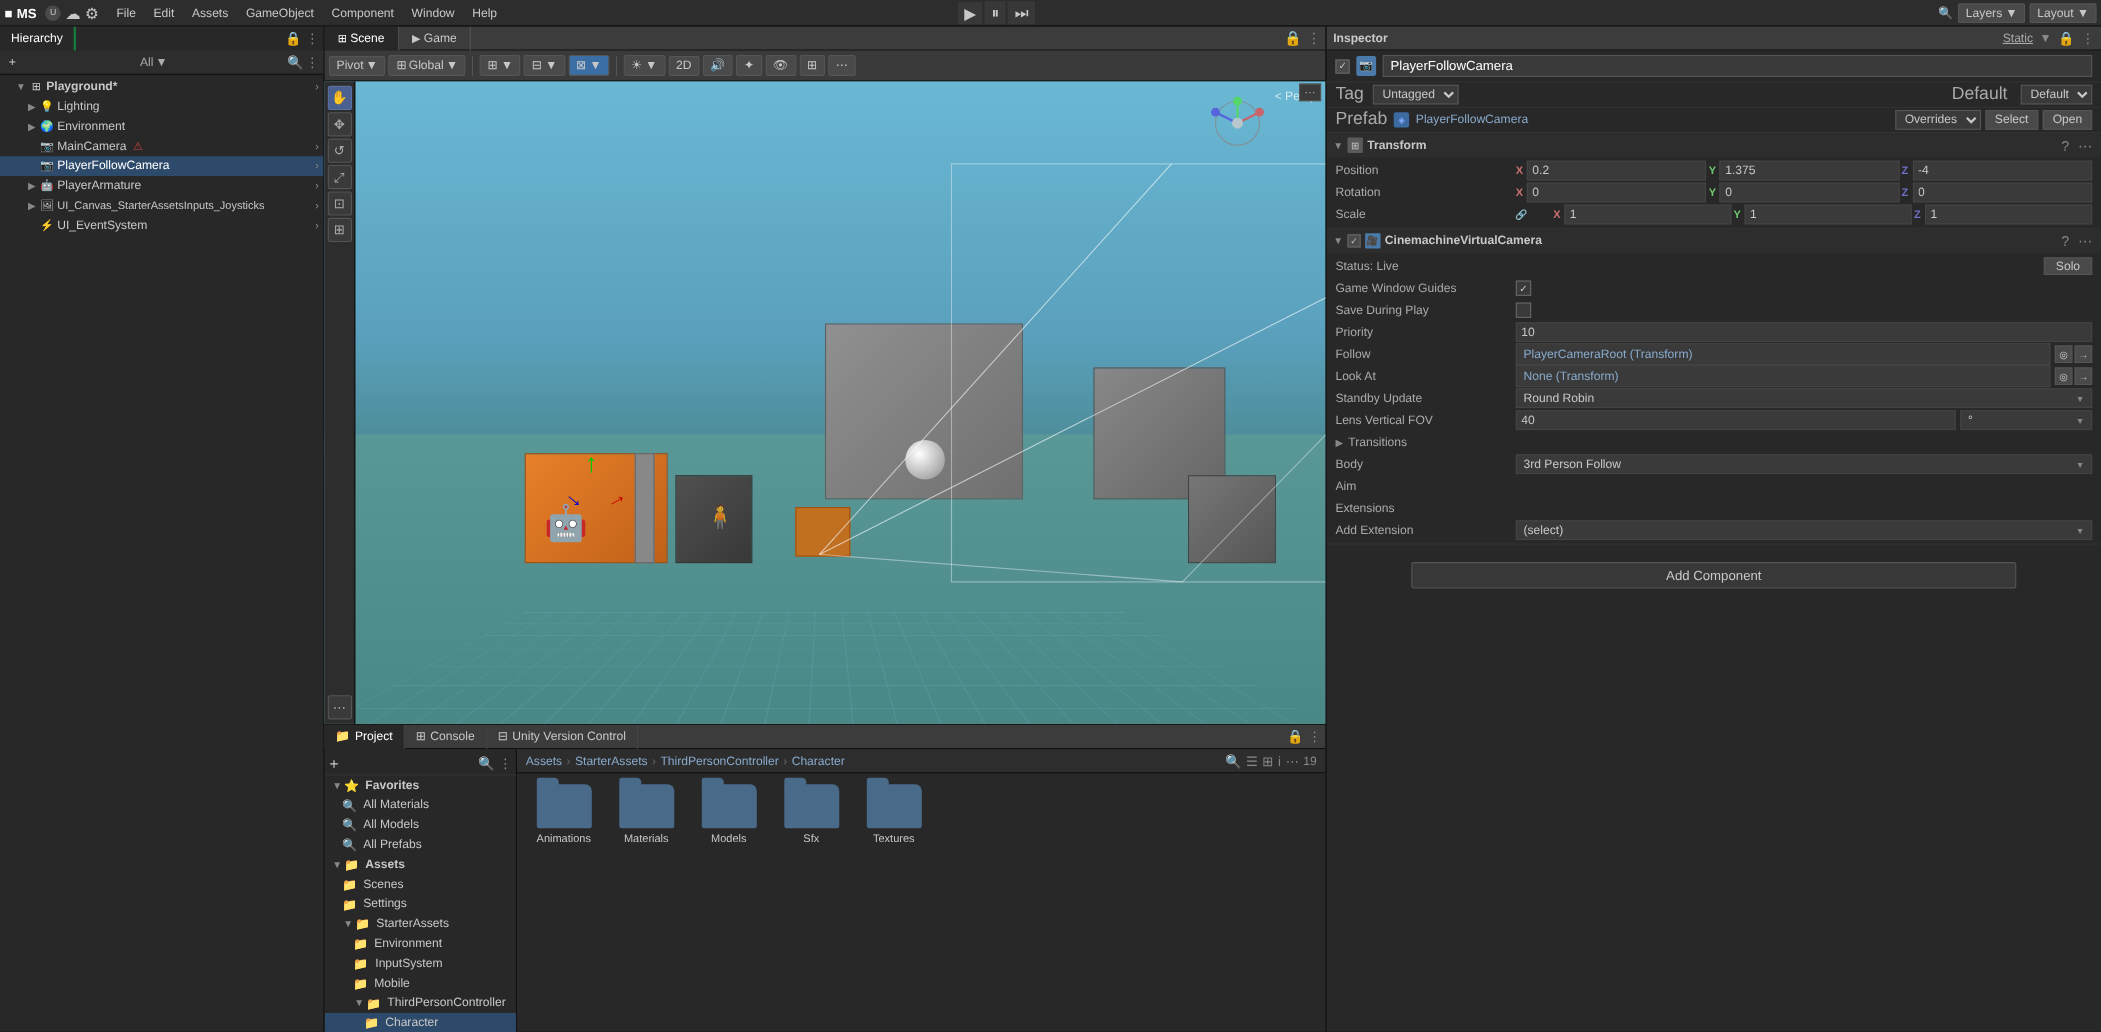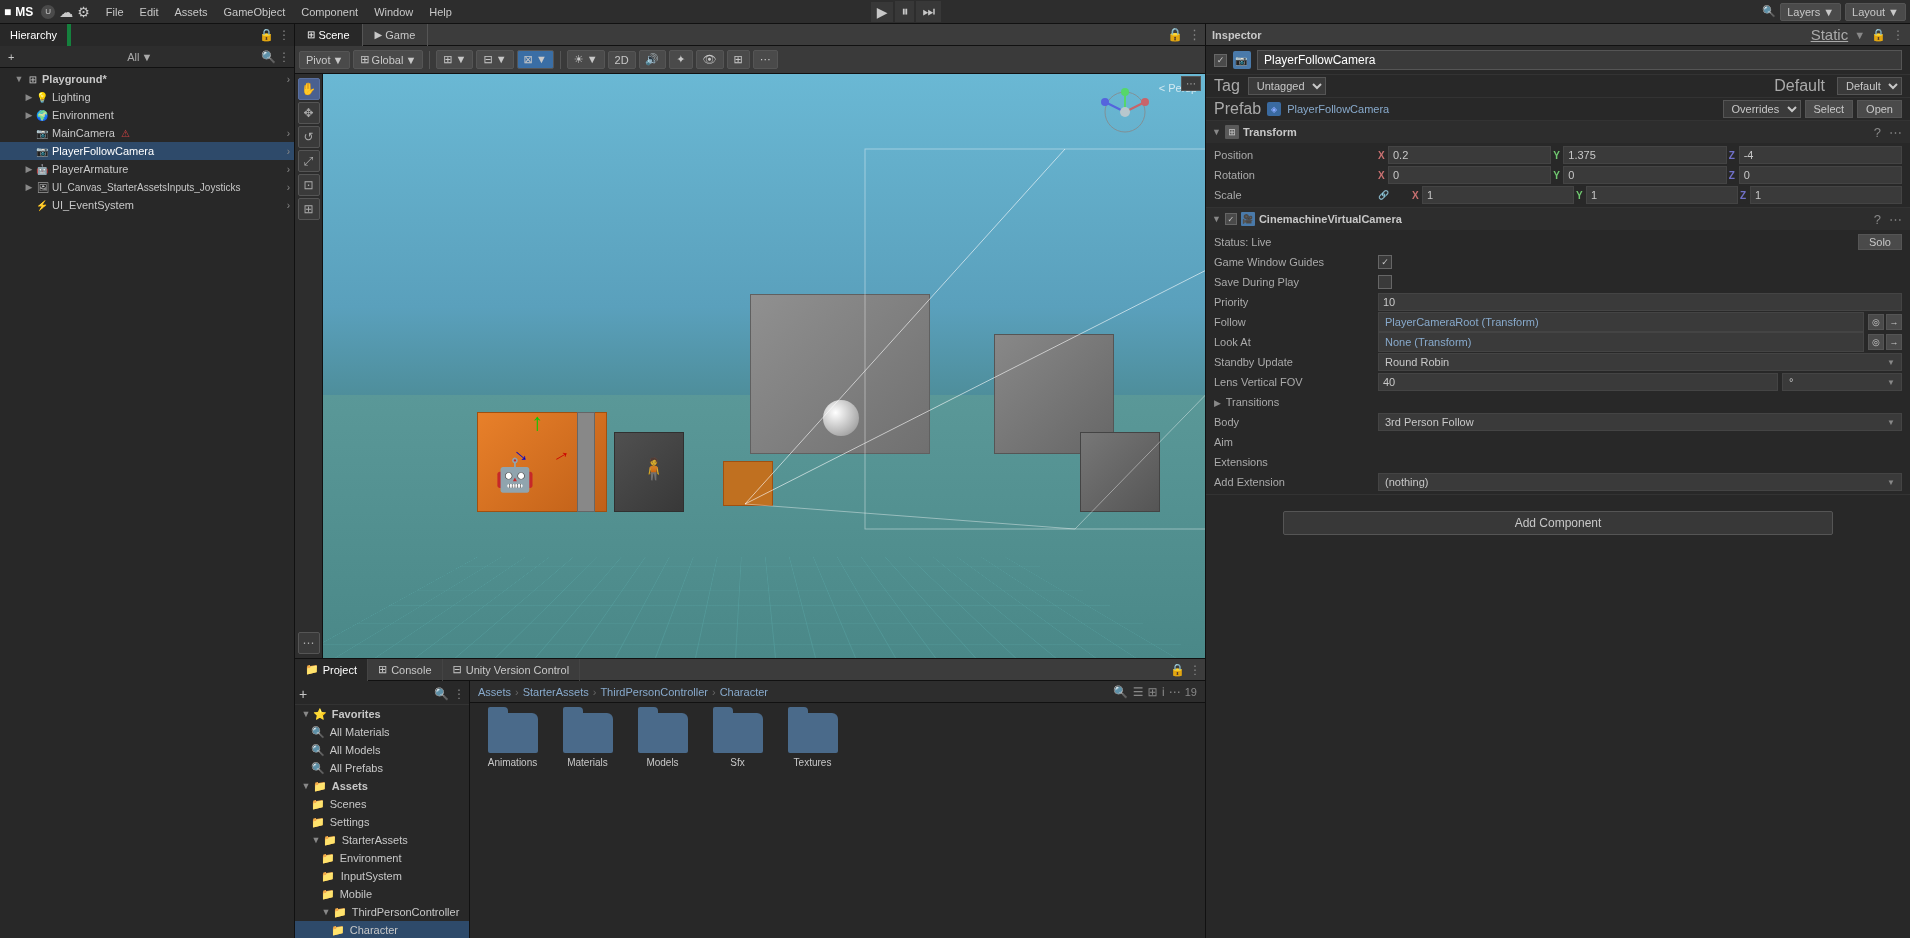--- a/index.html
+++ b/index.html
@@ -87,21 +87,21 @@
       flex-direction: column;
       flex-shrink: 0;
     }
     .panel-header-tabs {
       display: flex;
       height: 22px;
     }
     .panel-tab {
       padding: 0 10px;
       background: #3c3c3c;
-      border-right: 4px solid #15803d;
+      border-right: 2px solid #15803d;
       display: flex;
       align-items: center;
       font-size: 11px;
       cursor: pointer;
       color: #c8c8c8;
     }
     .panel-tab.active {
       background: #282828;
       color: #fff;
     }
@@ -1143,21 +1143,21 @@
         </div>
       </div>
     </div>
   </div>
 
   <div id="inspector-panel">
 
     <div class="inspector-header">
       <span class="inspector-title">Inspector</span>
       <div class="insp-right">
-        <span style="font-size:15px;color:#aaa;text-decoration:underline;">Static</span>
+        <span style="font-size:11px;color:#aaa;text-decoration:underline;">Static</span>
         <span style="font-size:11px;color:#888;cursor:pointer;">▼</span>
         <span style="cursor:pointer;color:#888;font-size:12px;">🔒</span>
         <span style="cursor:pointer;color:#888;font-size:12px;">⋮</span>
       </div>
     </div>
 
     <div class="go-header">
       <div class="go-checkbox">✓</div>
       <div class="go-icon">📷</div>
       <input class="go-name-field" type="text" value="PlayerFollowCamera" style="">
@@ -1345,21 +1345,21 @@
         </div>
 
 
         <div class="insp-row">
           <span class="insp-field-name">Extensions</span>
         </div>
 
         <div class="insp-row">
           <span class="insp-field-name">Add Extension</span>
           <div class="insp-dropdown">
-            <span>(nothing)</span>
+            <span>(select)</span>
           </div>
         </div>
       </div>
     </div>
 
     <div style="padding:8px;">
       <button class="add-component-btn">Add Component</button>
     </div>
   </div>
 </div>

